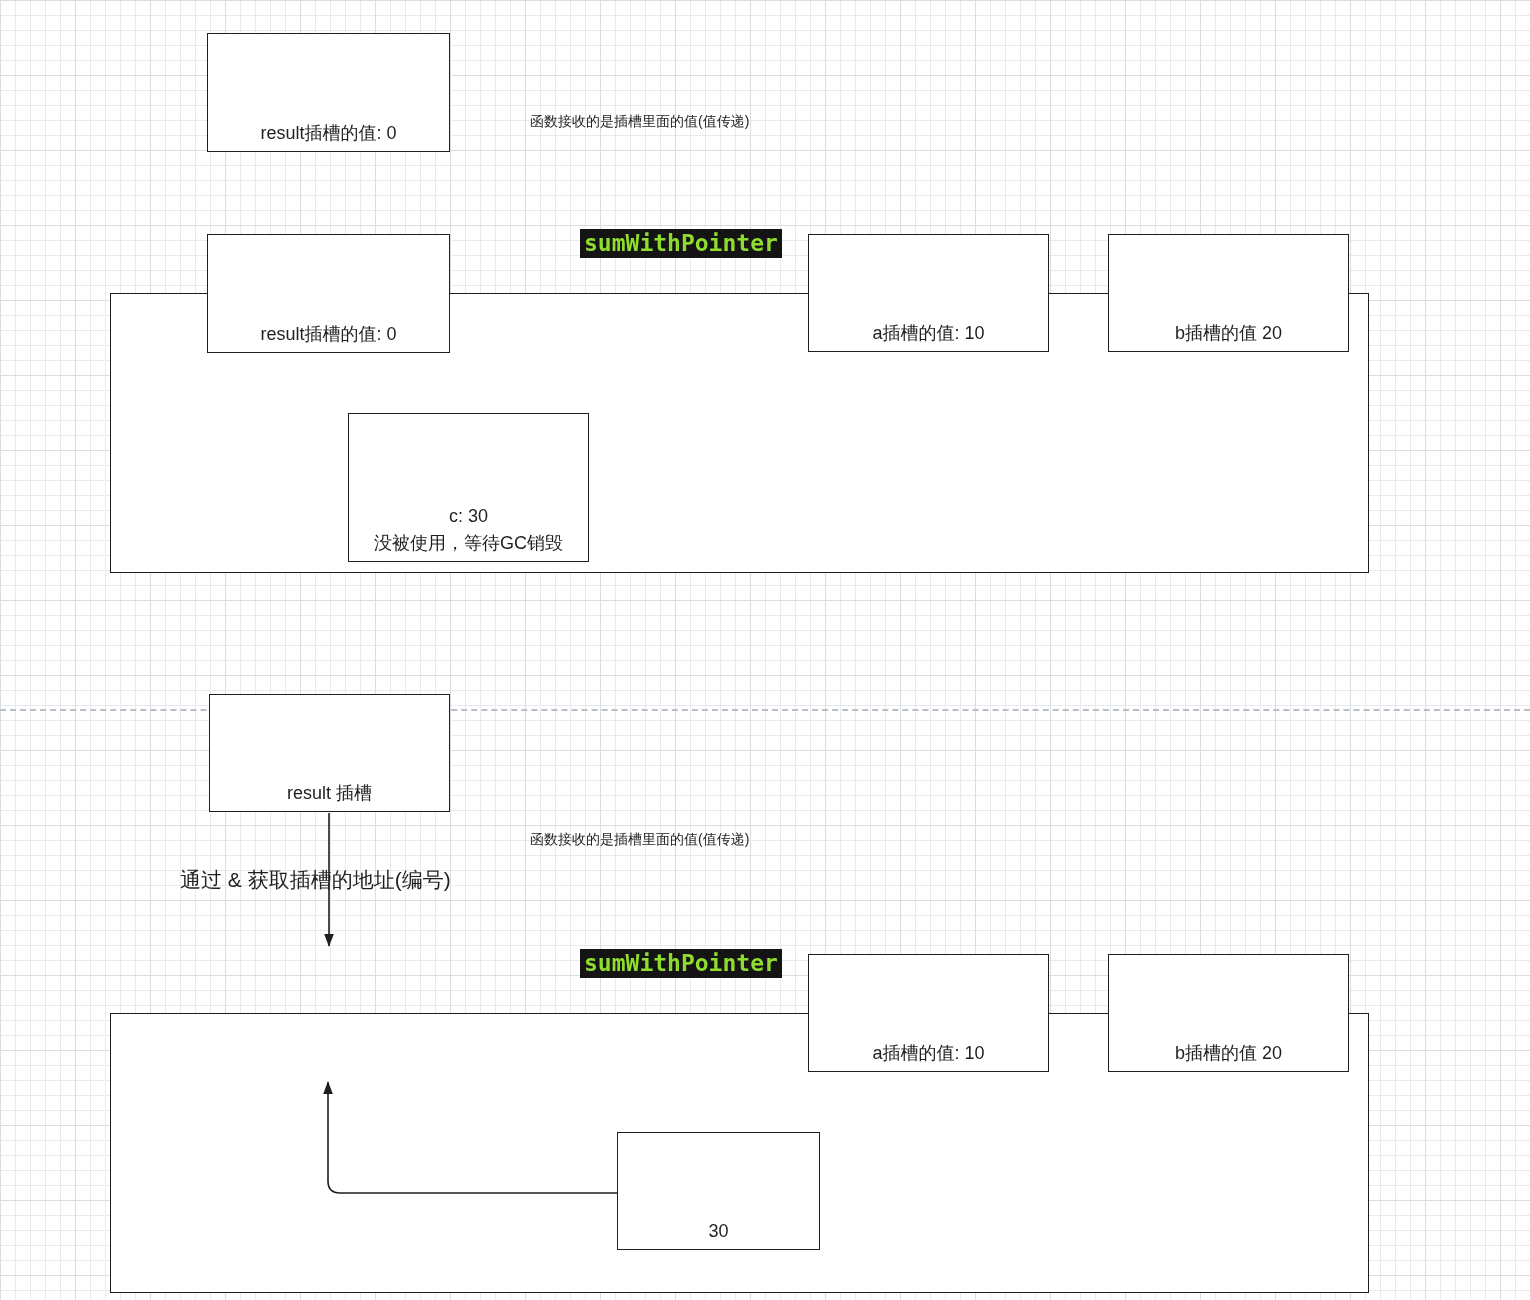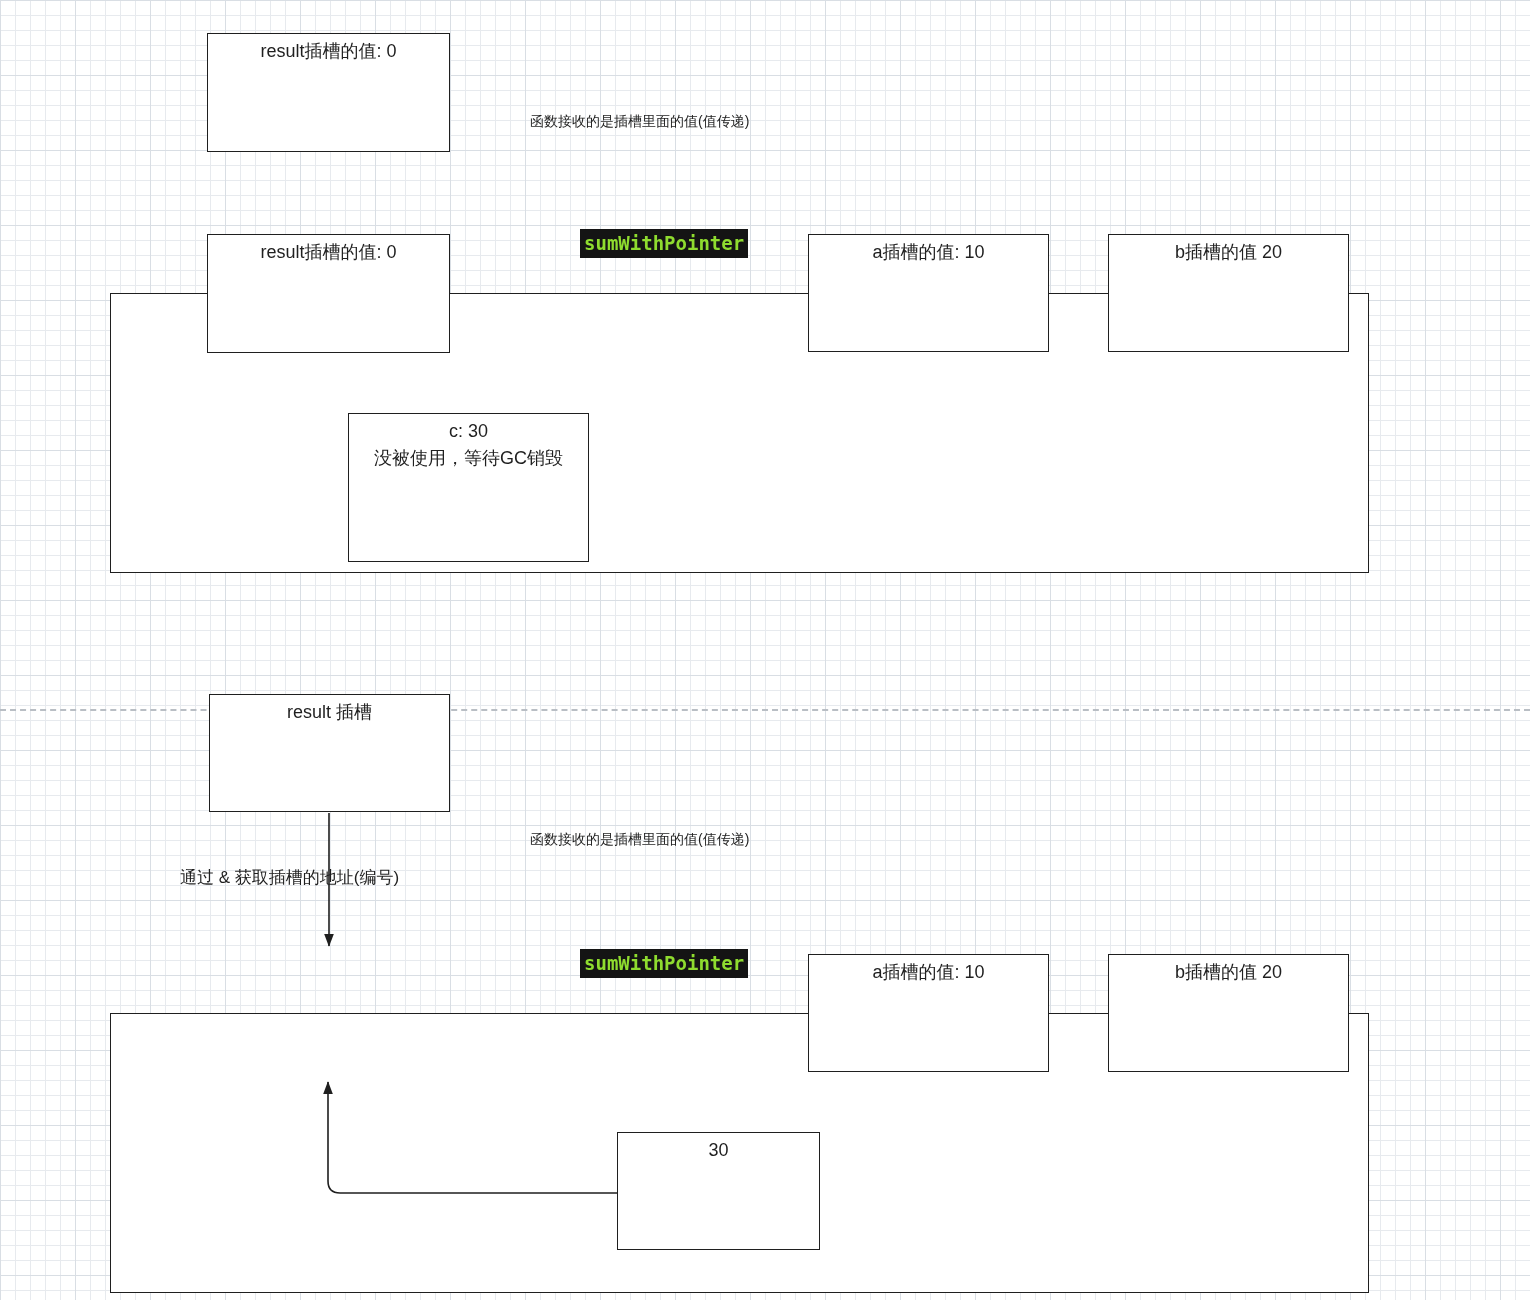--- a/index.html
+++ b/index.html
@@ -32,21 +32,21 @@
     position:absolute;
     background:#ffffff;
     border:1px solid var(--border_color);
     z-index:1;
   }
   .node{
     position:absolute;
     background:#ffffff;
     border:1px solid var(--border_color);
     display:flex;
-    align-items:flex-start;
+    align-items:flex-end;
     justify-content:center;
     text-align:center;
     font-size:18px;
     line-height:1.5;
     z-index:2;
     box-sizing:border-box;
     padding:4px 10px;
   }
   .node .multiline{width:100%;}
   .caption{
@@ -54,41 +54,41 @@
     font-size:14px;
     white-space:nowrap;
     z-index:4;
   }
   .func-label{
     position:absolute;
     background:var(--func_bg);
     color:var(--func_text);
     font-family:"DejaVu Sans Mono","Liberation Mono",monospace;
     font-weight:bold;
-    font-size:19px;
+    font-size:23px;
     line-height:29px;
     padding:0 4px;
     z-index:4;
     white-space:nowrap;
   }
   .divider{
     position:absolute;
     left:0;top:709px;width:1530px;height:0;
     border-top:2px dashed #b9bec4;
     z-index:1;
   }
   .connectors{
     position:absolute;
     left:0;top:0;width:1530px;height:1300px;
     z-index:3;
     pointer-events:none;
   }
   .arrow-label{
     position:absolute;
-    font-size:17px;
+    font-size:21px;
     white-space:nowrap;
     z-index:4;
   }
 </style>
 </head>
 <body>
 
 <div class="canvas">
 
   <div class="divider"></div>

